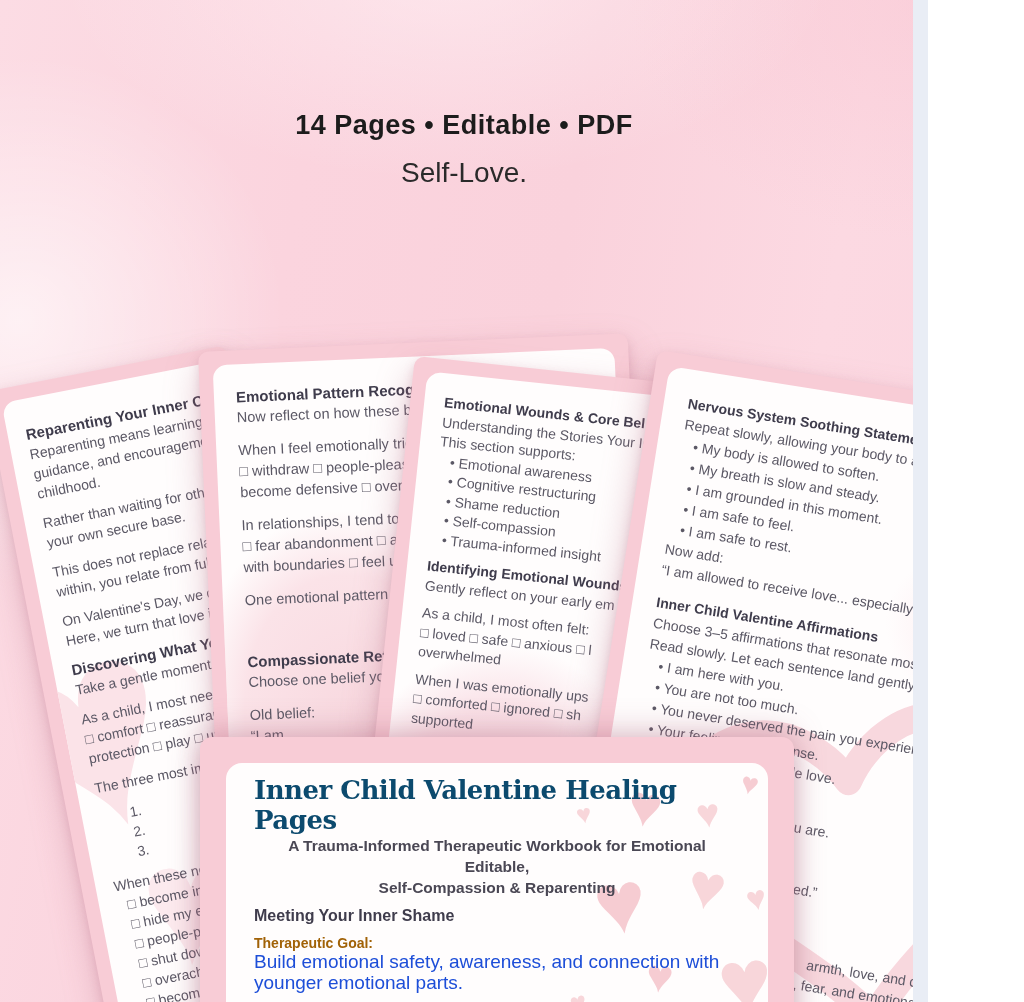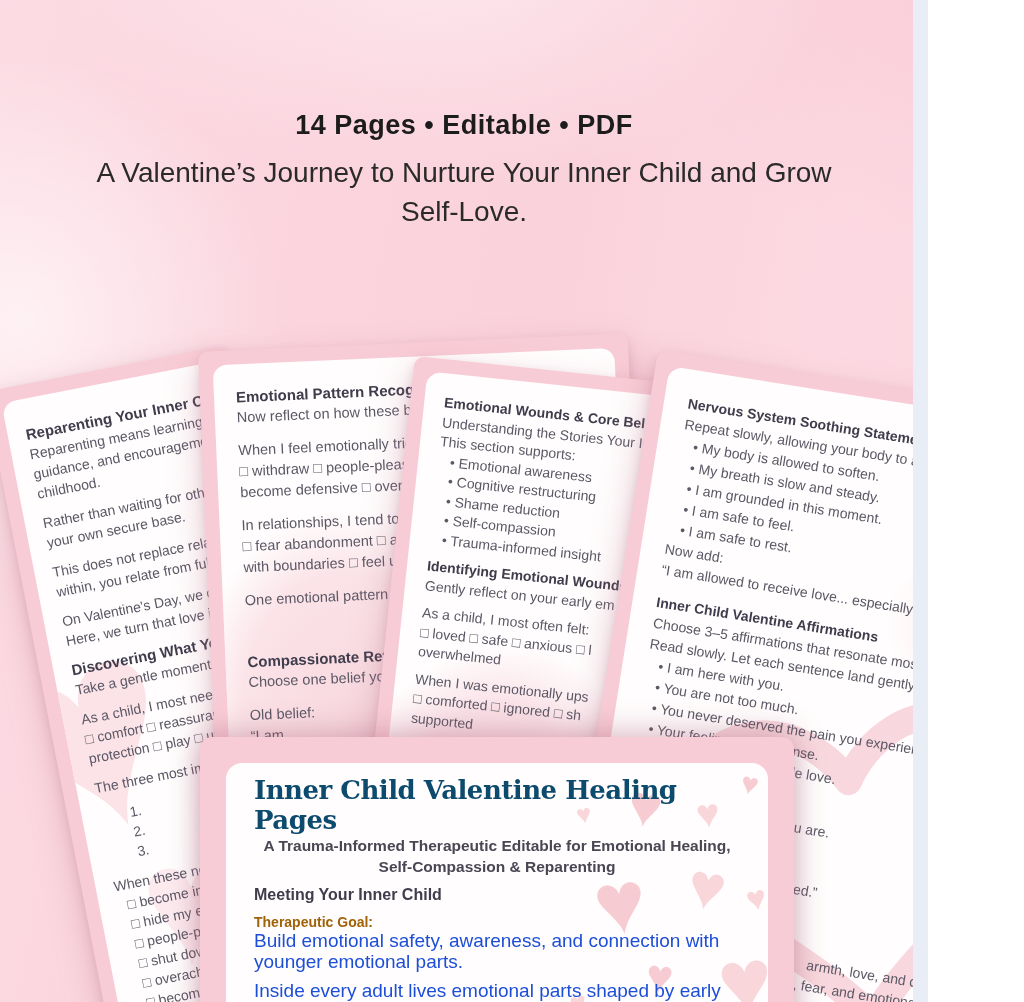--- a/index.html
+++ b/index.html
@@ -81,21 +81,20 @@
   .edge{position:absolute;right:0;top:0;width:15px;height:100%;background:#e9edf5;z-index:10;}
 </style>
 </head>
 <body>
 
 <div class="canvas">
 
   <div class="hdr">
     <div class="badge">14 Pages • Editable • PDF</div>
     <div class="sub">
-      <div>A Valentine’s Journey to Nurture Your Inner Child and Grow</div>
       <div>Self-Love.</div>
     </div>
   </div>
 
   <div class="page p1">
     <div class="panel">
       <span class="deco p1-heart">♥</span>
       <span class="deco p1-heart2">♥</span>
       <div class="lines">
           <div class="ln ln-h1">Reparenting Your Inner Ch</div>
@@ -241,24 +240,24 @@
       <span class="heart hc2" style="left:515px;top:6px;font-size:30px;transform:rotate(12deg);">♥</span>
       <span class="heart hc2" style="left:368px;top:96px;font-size:88px;transform:rotate(-8deg);">♥</span>
       <span class="heart hc1" style="left:462px;top:92px;font-size:64px;transform:rotate(10deg);">♥</span>
       <span class="heart hc1" style="left:520px;top:118px;font-size:34px;transform:rotate(-12deg);">♥</span>
       <span class="heart hc2" style="left:420px;top:190px;font-size:46px;transform:rotate(6deg);">♥</span>
       <span class="heart hc1" style="left:492px;top:172px;font-size:92px;transform:rotate(-6deg);">♥</span>
       <span class="heart hc1" style="left:344px;top:226px;font-size:28px;transform:rotate(-14deg);">♥</span>
 
       <div class="f-title">Inner Child Valentine Healing Pages</div>
       <div class="f-sub">
-        <div>A Trauma-Informed Therapeutic Editable for Emotional Healing,</div>
+        <div>A Trauma-Informed Therapeutic Workbook for Emotional Editable,</div>
         <div>Self-Compassion &amp; Reparenting</div>
       </div>
-      <div class="f-sec">Meeting Your Inner Child</div>
+      <div class="f-sec">Meeting Your Inner Shame</div>
       <div class="f-goal-label">Therapeutic Goal:</div>
       <div class="f-goal">Build emotional safety, awareness, and connection with younger emotional parts.</div>
       <div class="f-para">Inside every adult lives emotional parts shaped by early experiences. Your inner child holds memories, emotions, unmet needs, and core beliefs formed in childhood. Healing begins when we gently reconnect with these parts and offer them the safety, love, and understanding they may not have received.</div>
     </div>
   </div>
 
   <div class="edge"></div>
 </div>
 
 </body></html>

